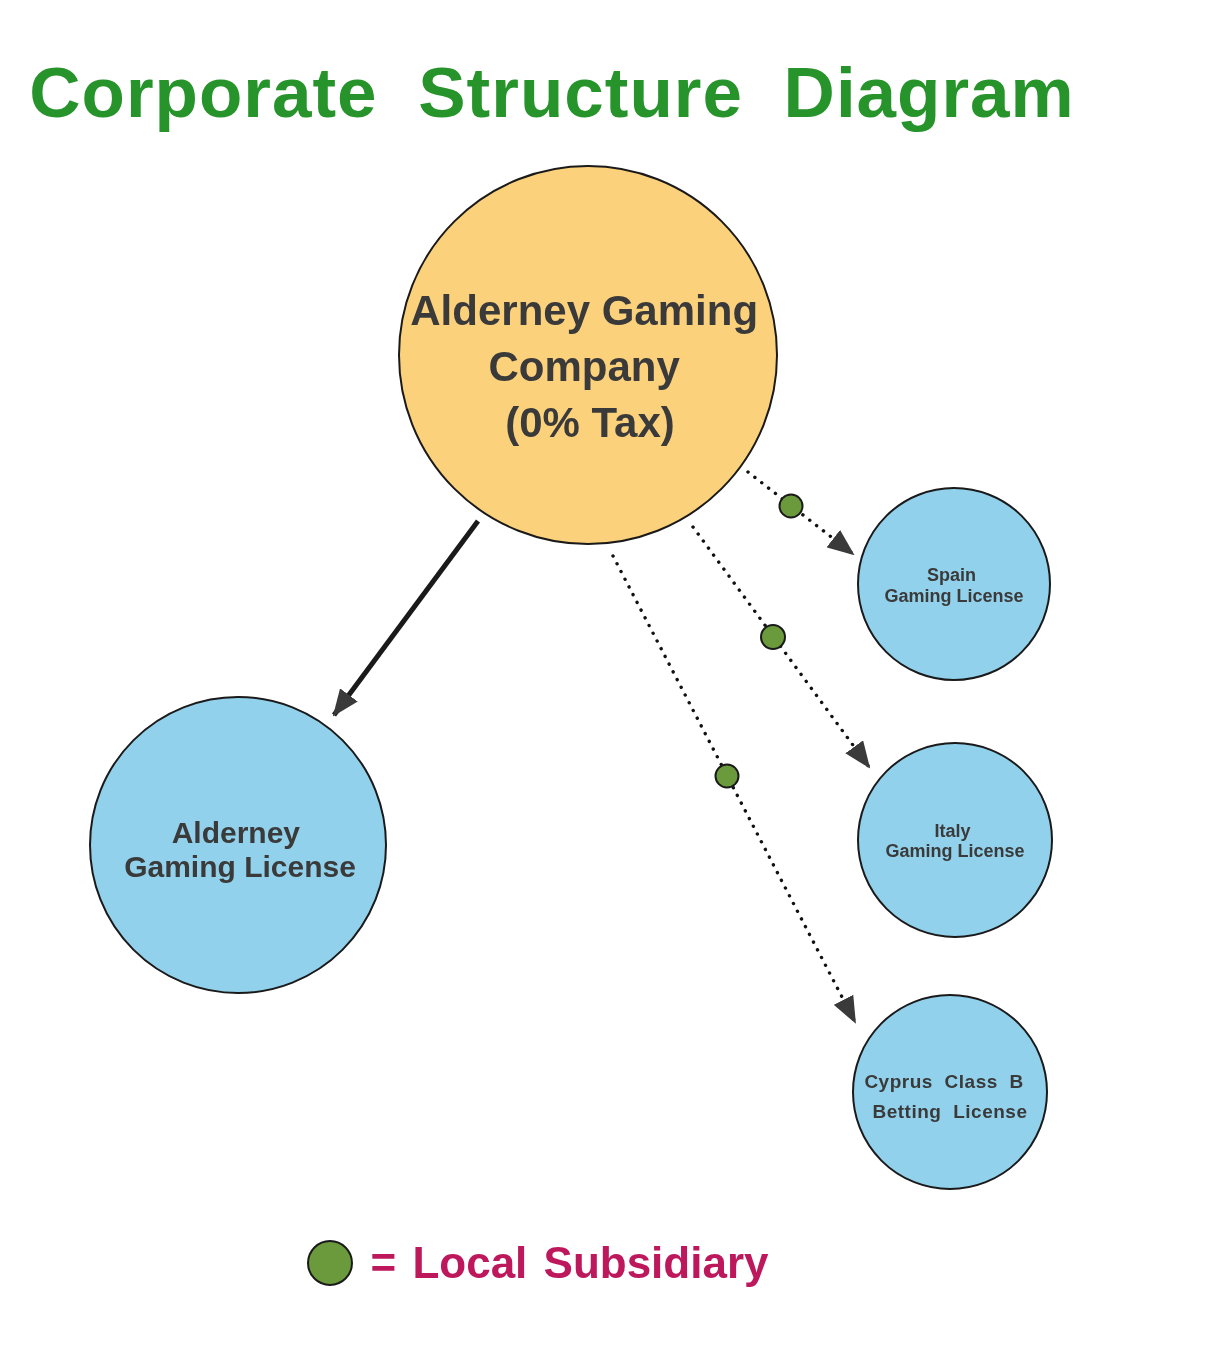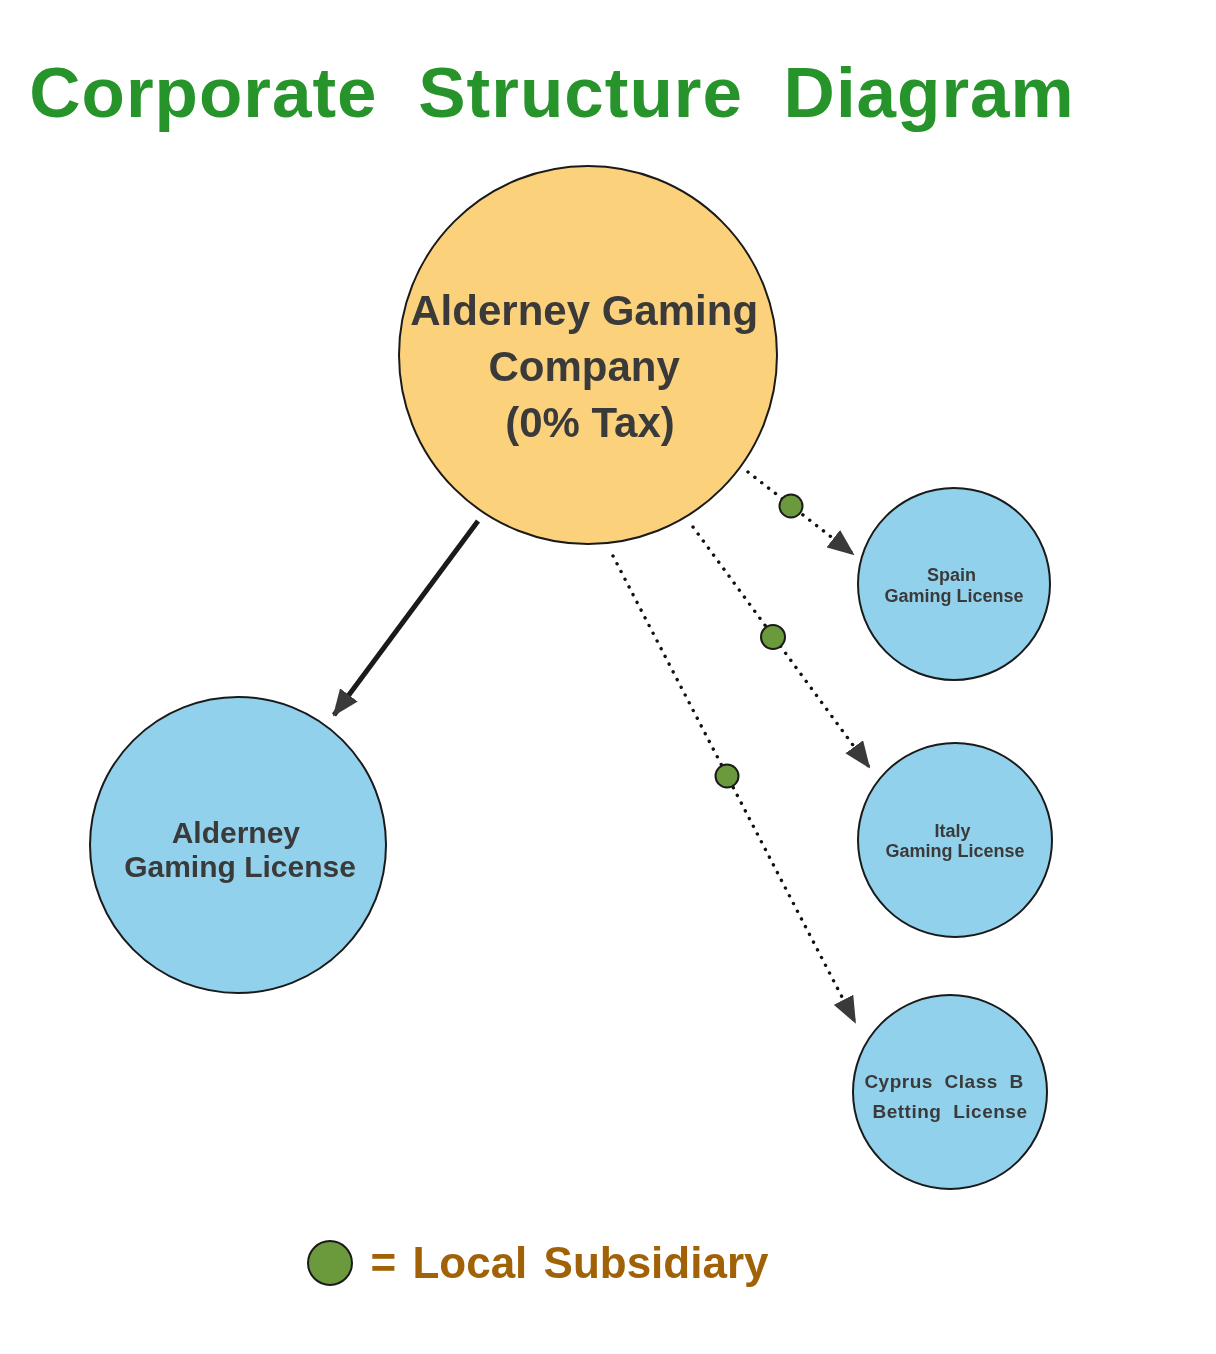--- a/index.html
+++ b/index.html
@@ -139,16 +139,16 @@
     </text>
 
     <text class="label-cyprus" text-anchor="middle">
       <tspan x="950" y="1088">Cyprus Class B</tspan>
       <tspan x="950" y="1118">Betting License</tspan>
     </text>
   </svg>
 
   <div class="legend">
     <span class="legend-dot" style="background-color: rgb(106, 154, 60);"></span>
-    <span class="legend-text" style="color: #a16207;">= Local Subsidiary</span>
+    <span class="legend-text" style="color: #be185d;">= Local Subsidiary</span>
   </div>
 
 </div>
 
 </body></html>

